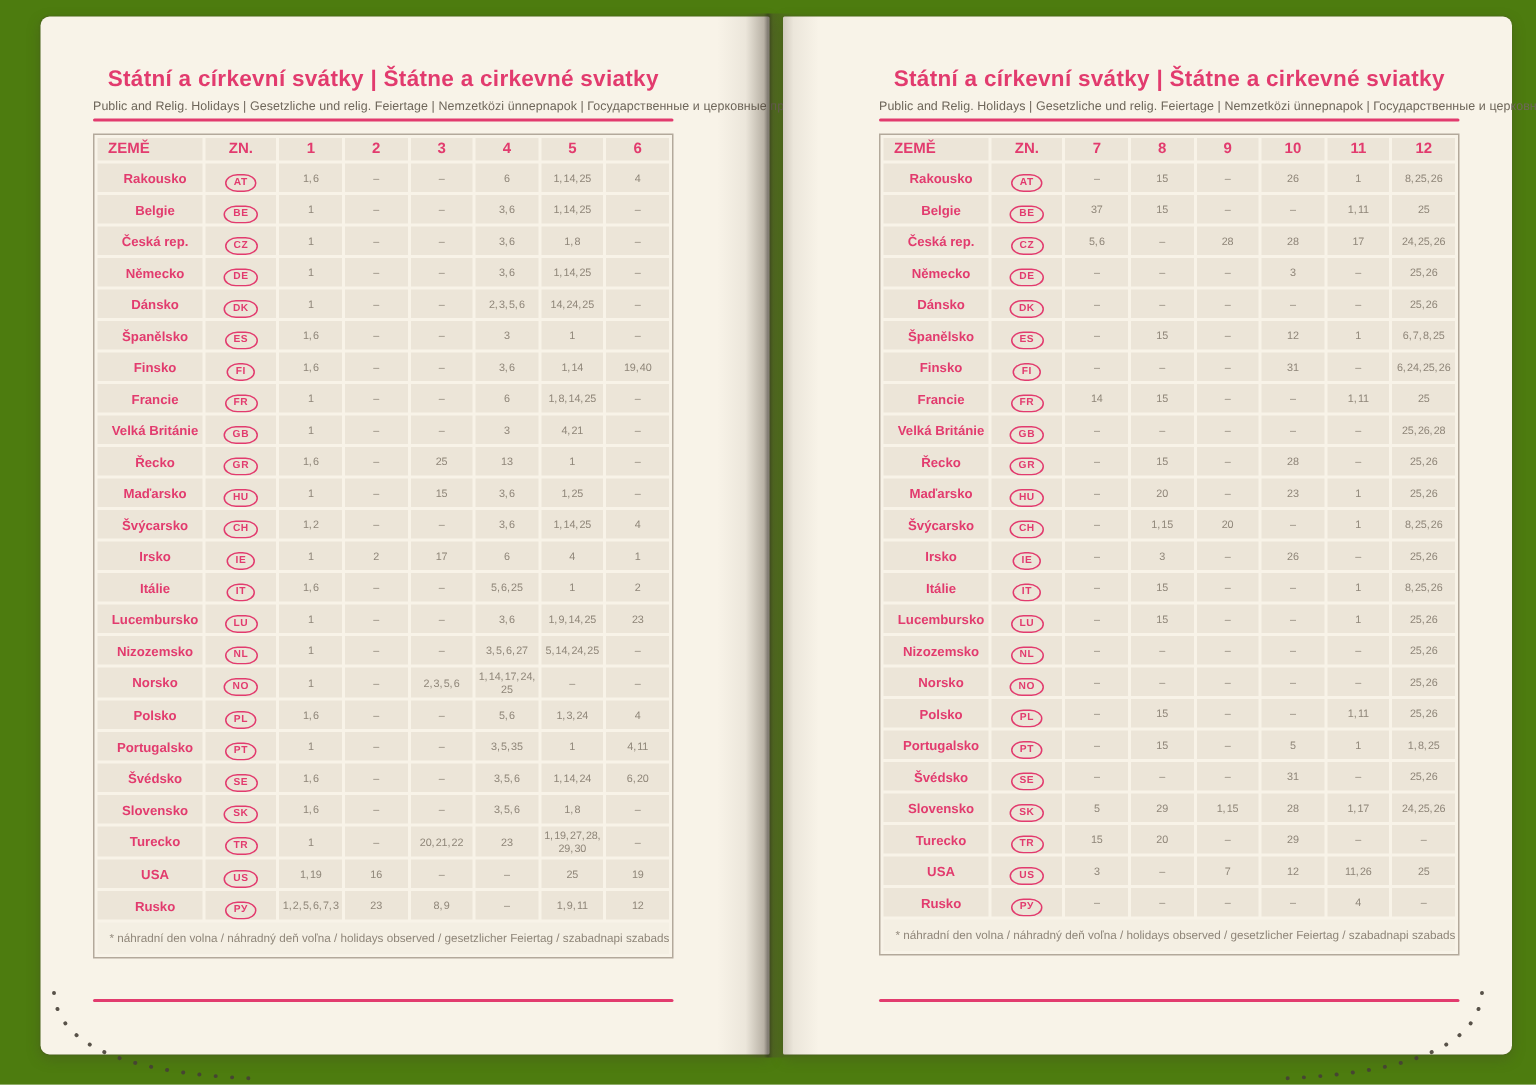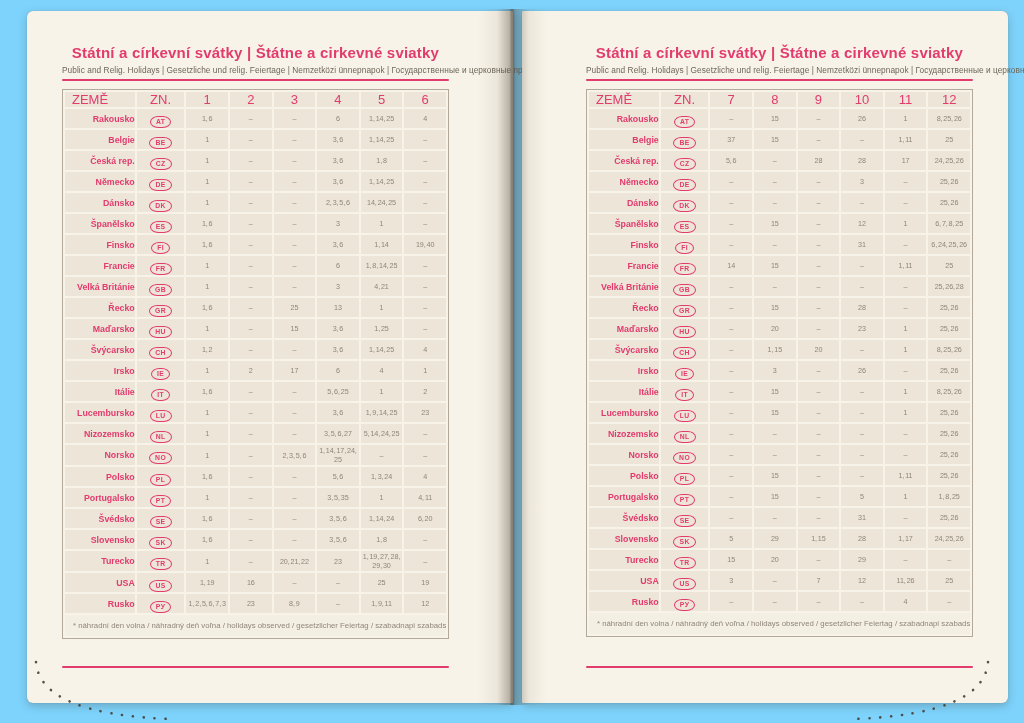--- a/index.html
+++ b/index.html
@@ -9,21 +9,21 @@
     --val-text:#8f8679;
     --frame-border:#b3a99b;
   }
   *{box-sizing:border-box;}
   html,body{margin:0;padding:0;}
   body{
     width:1024px;height:723px;overflow:hidden;
     background:#ffffff;
     font-family:"Liberation Sans", sans-serif;
   }
-  .spread{position:relative;width:1024px;height:723px;background:#7dd3fc;}
+  .spread{position:relative;width:1024px;height:723px;background:#4d7c0f;}
 
   .page{
     position:absolute;top:11px;height:692px;width:486px;
     background:var(--page-bg);
     box-shadow:0 3px 9px rgba(70,58,45,0.28), 0 0 1px rgba(70,58,45,0.35);
   }
   .page.left{left:27px;border-radius:6px 1px 1px 6px;}
   .page.right{left:522px;border-radius:1px 6px 6px 1px;}
 
   .content{position:absolute;top:0;width:387px;height:692px;}
@@ -47,27 +47,27 @@
     border:1px solid var(--frame-border);
     background:var(--page-bg);
   }
   table.holiday-table{
     width:100%;border-collapse:separate;border-spacing:2px;table-layout:fixed;
   }
   .holiday-table th,.holiday-table td{
     background:var(--cell-bg);padding:0;vertical-align:middle;overflow:hidden;
   }
   .holiday-table th{
-    height:15px;font-size:13px;font-weight:normal;color:var(--accent);text-align:center;
+    height:15px;font-size:10px;font-weight:bold;color:var(--accent);text-align:center;
   }
   .holiday-table th.h-country{text-align:left;padding-left:7px;}
   .holiday-table td{height:19px;}
   td.country{
     font-size:8.8px;font-weight:bold;color:var(--accent);
-    text-align:right;padding-left:7px;white-space:nowrap;margin-left:22px;
+    text-align:center;padding-left:7px;white-space:nowrap;margin-left:22px;
   }
   td.code{text-align:center;}
   .oval{
     display:inline-block;min-width:15px;padding:1px 5px;
     border:1px solid var(--accent);border-radius:9px / 6.5px;
     font-size:6.8px;font-weight:bold;line-height:8px;color:var(--accent);
     letter-spacing:0.4px;
   }
   td.val{
     font-size:7.2px;line-height:1.25;color:var(--val-text);text-align:center;

